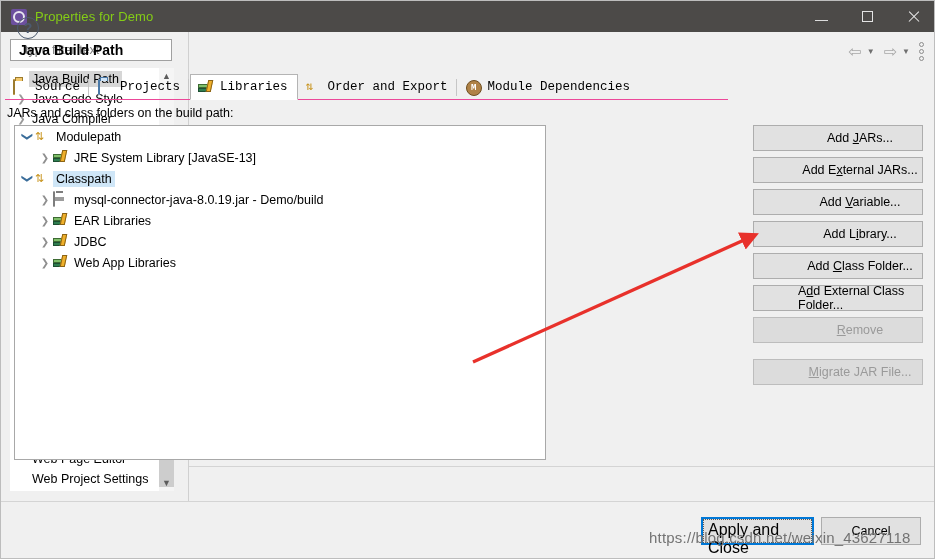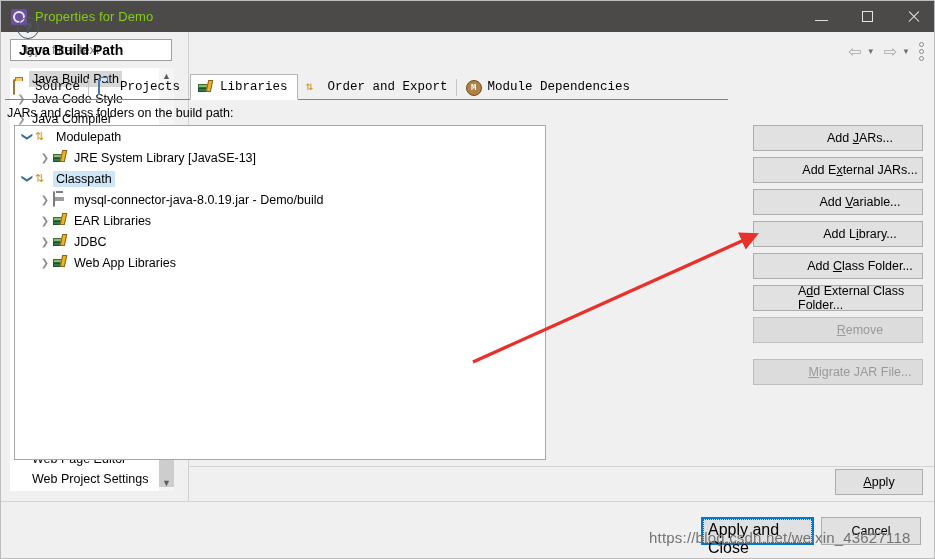--- a/index.html
+++ b/index.html
@@ -632,23 +632,20 @@
       </div>
     <div class="ebtn disabled">
         <span><span class="mn">R</span>emove</span>
       </div>
     <div class="ebtn disabled gap">
         <span><span class="mn">M</span>igrate JAR File...</span>
       </div>
   </div>
 
   <div id="apply-sep"></div>
-  <div id="apply-btn">
-    <span><span class="mn">A</span>pply</span>
-  </div>
 
   <div id="footer"></div>
   <div id="help-icon">
     <span>?</span>
   </div>
   <div id="apply-close-btn">
     <span class="inner">Apply and Close</span>
   </div>
   <div id="cancel-btn">
     <span>Cancel</span>

